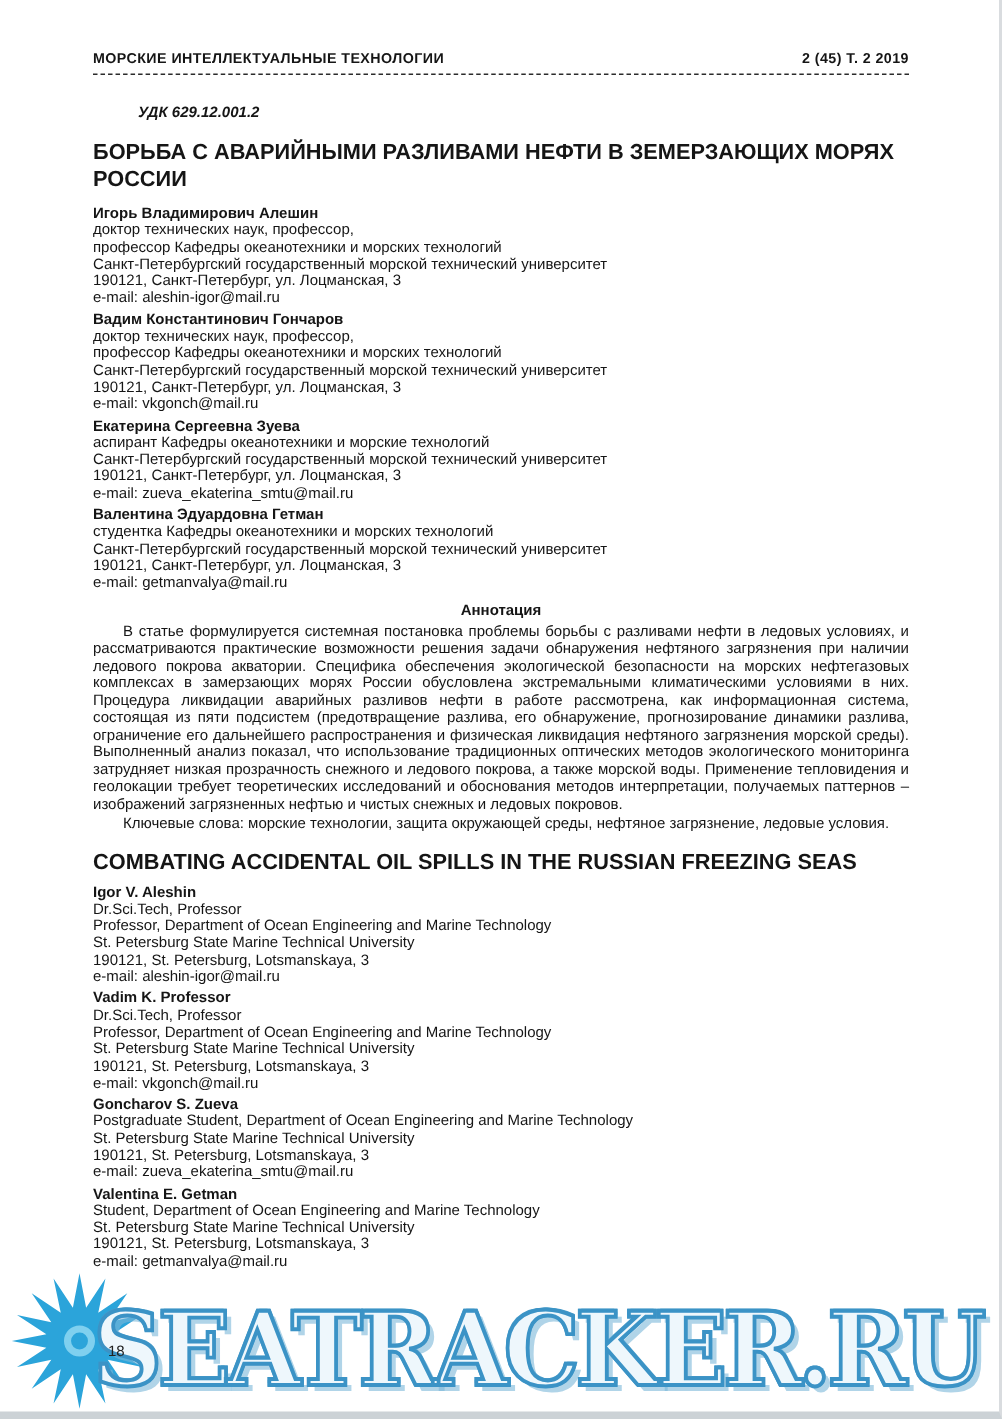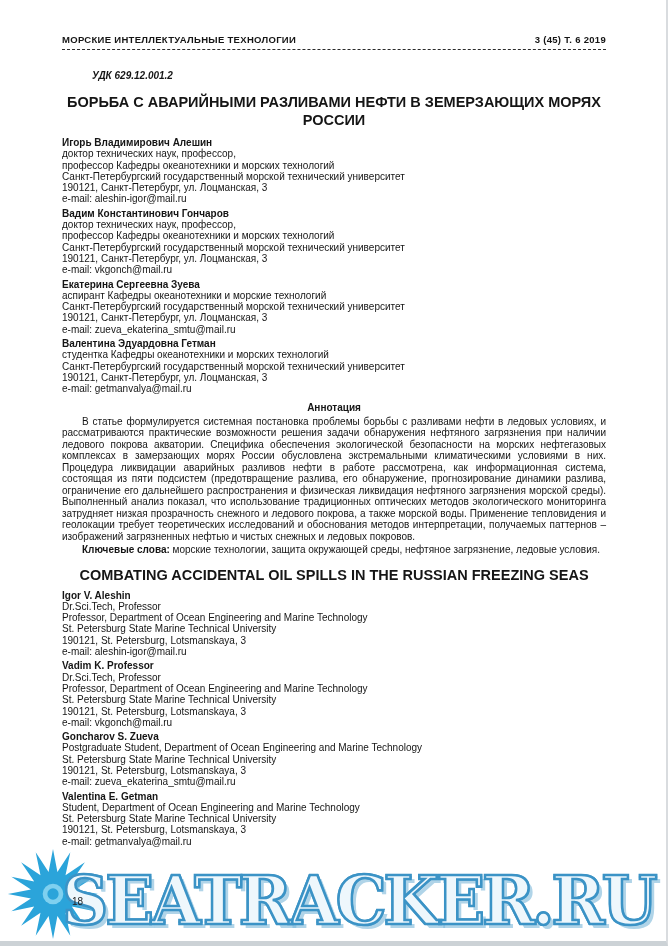--- a/index.html
+++ b/index.html
@@ -17,35 +17,35 @@
     padding:34px 60px 0 62px;
   }
   .header{
     display:flex;justify-content:space-between;align-items:flex-end;
     font-size:9.5px;font-weight:bold;letter-spacing:.3px;
     padding-bottom:4px;
     border-bottom:1.5px dashed #2b2b2b;
   }
   .udc{margin:20px 0 0 30px;font-size:10px;font-weight:bold;font-style:italic;}
   .title-ru,.title-en{
-    text-align:center;font-weight:bold;font-size:14.5px;line-height:18px;
+    font-weight:bold;font-size:14.5px;line-height:18px;
     margin:12px 0 8px;
   }
   .title-en{margin:10px 0 6px;}
   .authors{font-size:10px;line-height:11.3px;}
   .author{margin-bottom:3px;}
   .author-name{font-weight:bold;}
   .annotation-heading{text-align:center;font-weight:bold;font-size:10px;margin:7px 0 3px;}
   .abstract{
     margin:0;text-align:justify;font-size:10px;line-height:11.5px;text-indent:20px;
   }
   .keywords{
     margin:2px 0 0;text-align:justify;font-size:10px;line-height:11.5px;text-indent:20px;
   }
-  .keywords .kw-label{font-weight:bold;}
+  .keywords .kw-label{font-weight:normal;}
   .page-number{
     position:absolute;left:72px;bottom:34px;z-index:3;
     font-size:10px;color:#222;
   }
   .sun-icon{
     position:absolute;left:2px;bottom:0;width:102px;height:94px;z-index:1;
   }
   .watermark{
     position:absolute;left:62px;bottom:2px;z-index:2;
     font-family:"DejaVu Serif", serif;
@@ -63,21 +63,21 @@
     white-space:nowrap;
   }
 </style>
 </head>
 <body>
 
 <div class="page">
 
   <div class="header">
     <span>МОРСКИЕ ИНТЕЛЛЕКТУАЛЬНЫЕ ТЕХНОЛОГИИ</span>
-    <span>3 (45) Т. 6  2019</span>
+    <span>2 (45) Т. 2  2019</span>
   </div>
 
   <div class="udc">УДК 629.12.001.2</div>
 
   <h1 class="title-ru">БОРЬБА С АВАРИЙНЫМИ РАЗЛИВАМИ НЕФТИ В ЗЕМЕРЗАЮЩИХ МОРЯХ РОССИИ</h1>
 
   <div class="authors">
     <div class="author">
       <div class="author-name">Игорь Владимирович Алешин</div>
       <div>доктор технических наук, профессор,</div>

